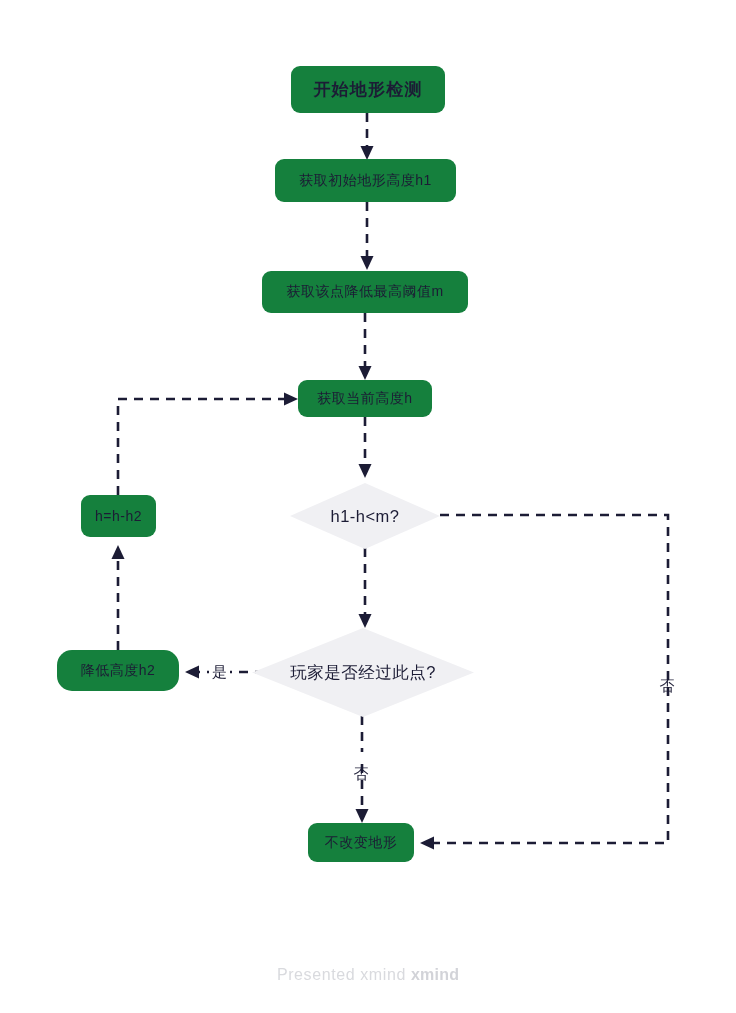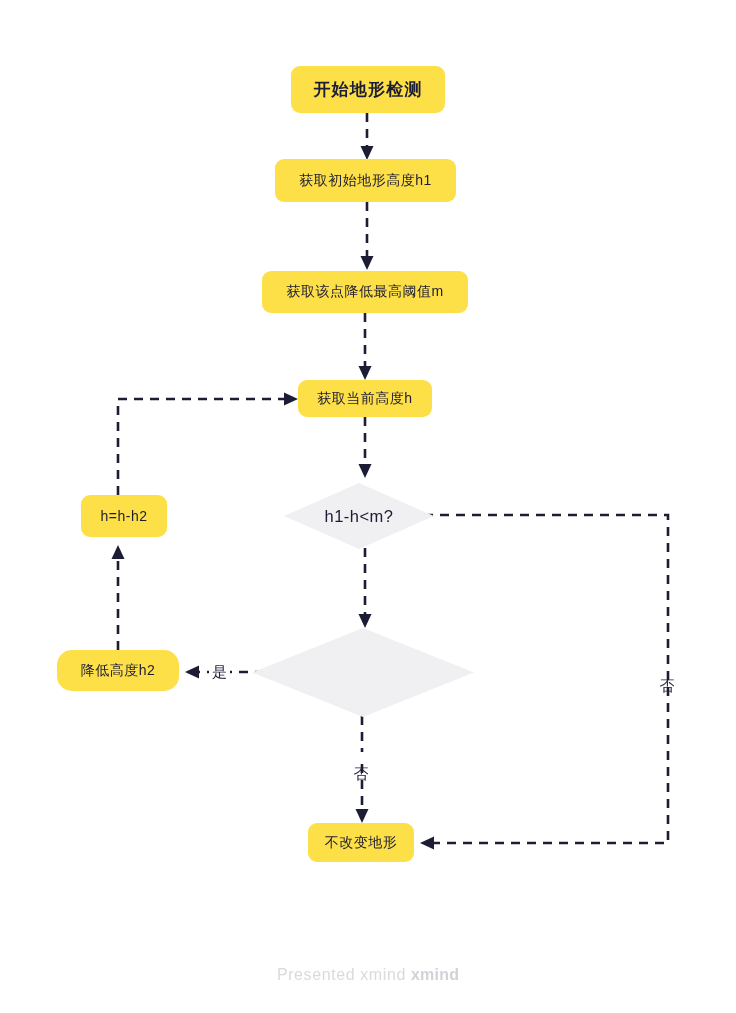--- a/index.html
+++ b/index.html
@@ -46,21 +46,21 @@
   
   .node {
     position: absolute;
     z-index: 2;
     box-sizing: border-box;
     display: flex;
     align-items: center;
     justify-content: center;
     text-align: center;
     color: #1c1c35;
-    background: #fde047;
+    background: #15803d;
     border-radius: 9px;
     letter-spacing: 0.5px;
     white-space: nowrap;
   }
   .node.rect {
     font-size: 14px;
   }
   .node.start {
     font-weight: bold;
     font-size: 17px;
@@ -173,34 +173,35 @@
   </div>
 
   <div class="node rect" style="left:298px; top:380px; width:134px; height:37px;">
     <span>获取当前高度h</span>
   </div>
 
   <div class="node rect" style="left:262px; top:271px; width:206px; height:42px;">
     <span>获取该点降低最高阈值m</span>
   </div>
 
-  <div class="diamond" style="left:284px; top:483px; width:150px; height:66px;text-align:right;">
+  <div class="diamond" style="left:290px; top:483px; width:150px; height:66px;text-align:right;">
     <span class="plate"></span>
     <span>h1-h&lt;m?</span>
   </div>
 
   <div class="diamond" style="left:252px; top:628px; width:222px; height:89px;">
     <span class="plate"></span>
+    <span>玩家是否经过此点?</span>
   </div>
 
   <div class="node rect" style="left:57px; top:650px; width:122px; height:41px;border-radius:15px;">
     <span>降低高度h2</span>
   </div>
 
-  <div class="node rect" style="left:81px; top:495px; width:86px; height:42px;">
+  <div class="node rect" style="left:81px; top:495px; width:75px; height:42px;">
     <span>h=h-h2</span>
   </div>
 
   <div class="node rect" style="left:308px; top:823px; width:106px; height:39px;">
     <span>不改变地形</span>
   </div>
 
   <div class="edge-label" style="left:209px; top:663px;">是</div>
 
   <div class="edge-label vertical" style="left:353px; top:752px;">否</div>

